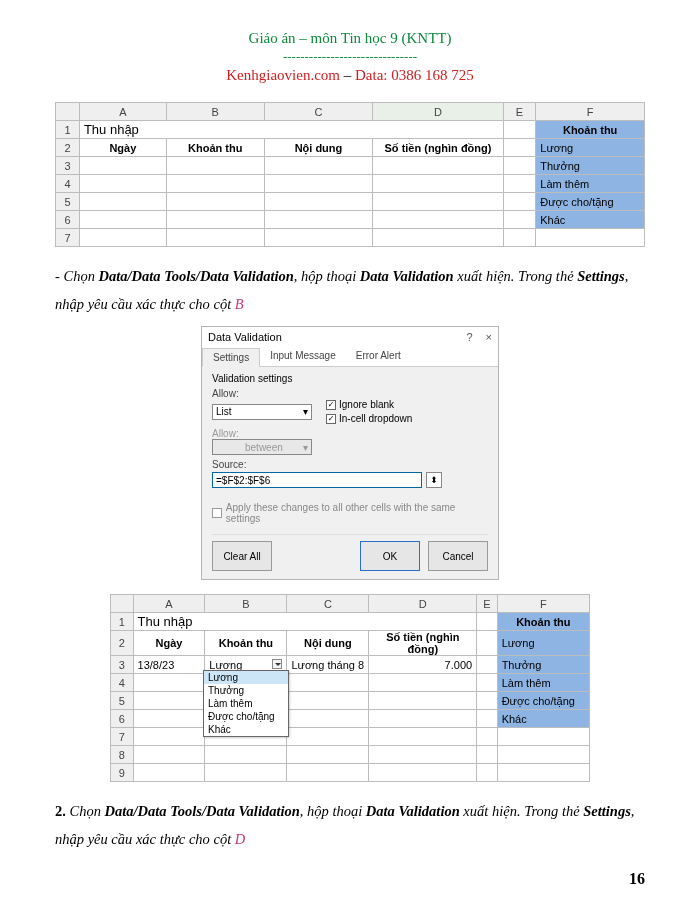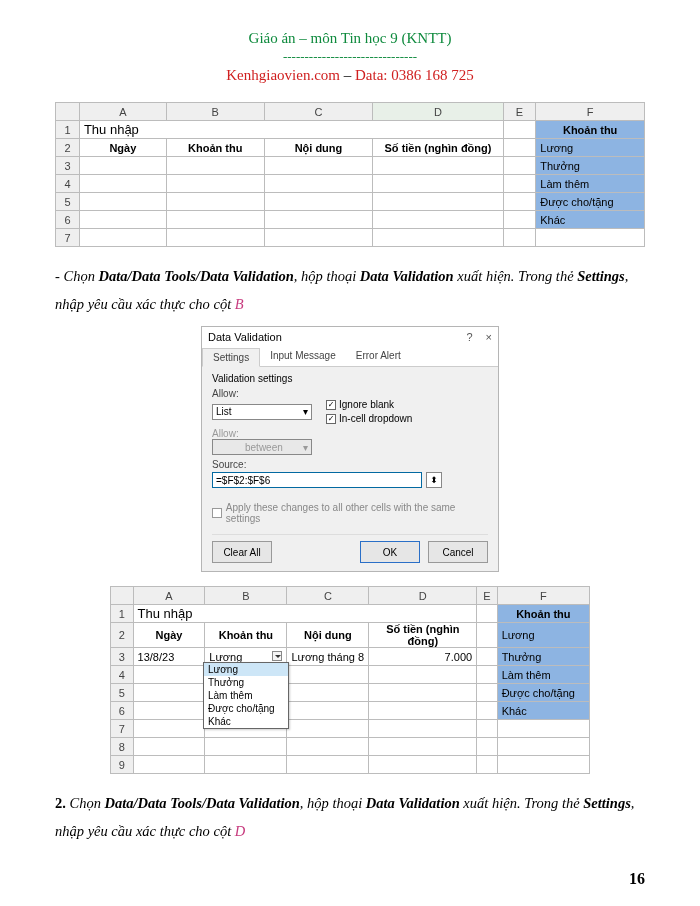--- a/index.html
+++ b/index.html
@@ -110,21 +110,21 @@
       font-size:9px; margin-left:4px; margin-top:2px;
     }
     .dv-apply { margin-top:14px; display:flex; align-items:center; gap:4px; color:#888; }
     .dv-apply .box { width:10px; height:10px; border:1px solid #999; background:#fff; }
     .dv-footer {
       margin-top:10px; padding:6px 0 0 0;
       display:flex; justify-content:space-between; align-items:center;
       border-top: 1px solid #ddd;
     }
     .dv-btn {
-      min-width:60px; height:22px; border:1px solid #999; background:#e6e6e6;
+      min-width:60px; height:30px; border:1px solid #999; background:#e6e6e6;
       font-size:10px; display:flex; align-items:center; justify-content:center; padding:0 8px;
     }
     .dv-btn.primary { border:1px solid #2a6fc7; background:#e6e6e6;text-align:right; }
     .dropdown-list {
       position:absolute;
       border:1px solid #666;
       background:#fff;
       font-family:Arial,sans-serif;
       font-size:10px;
       width:86px;

